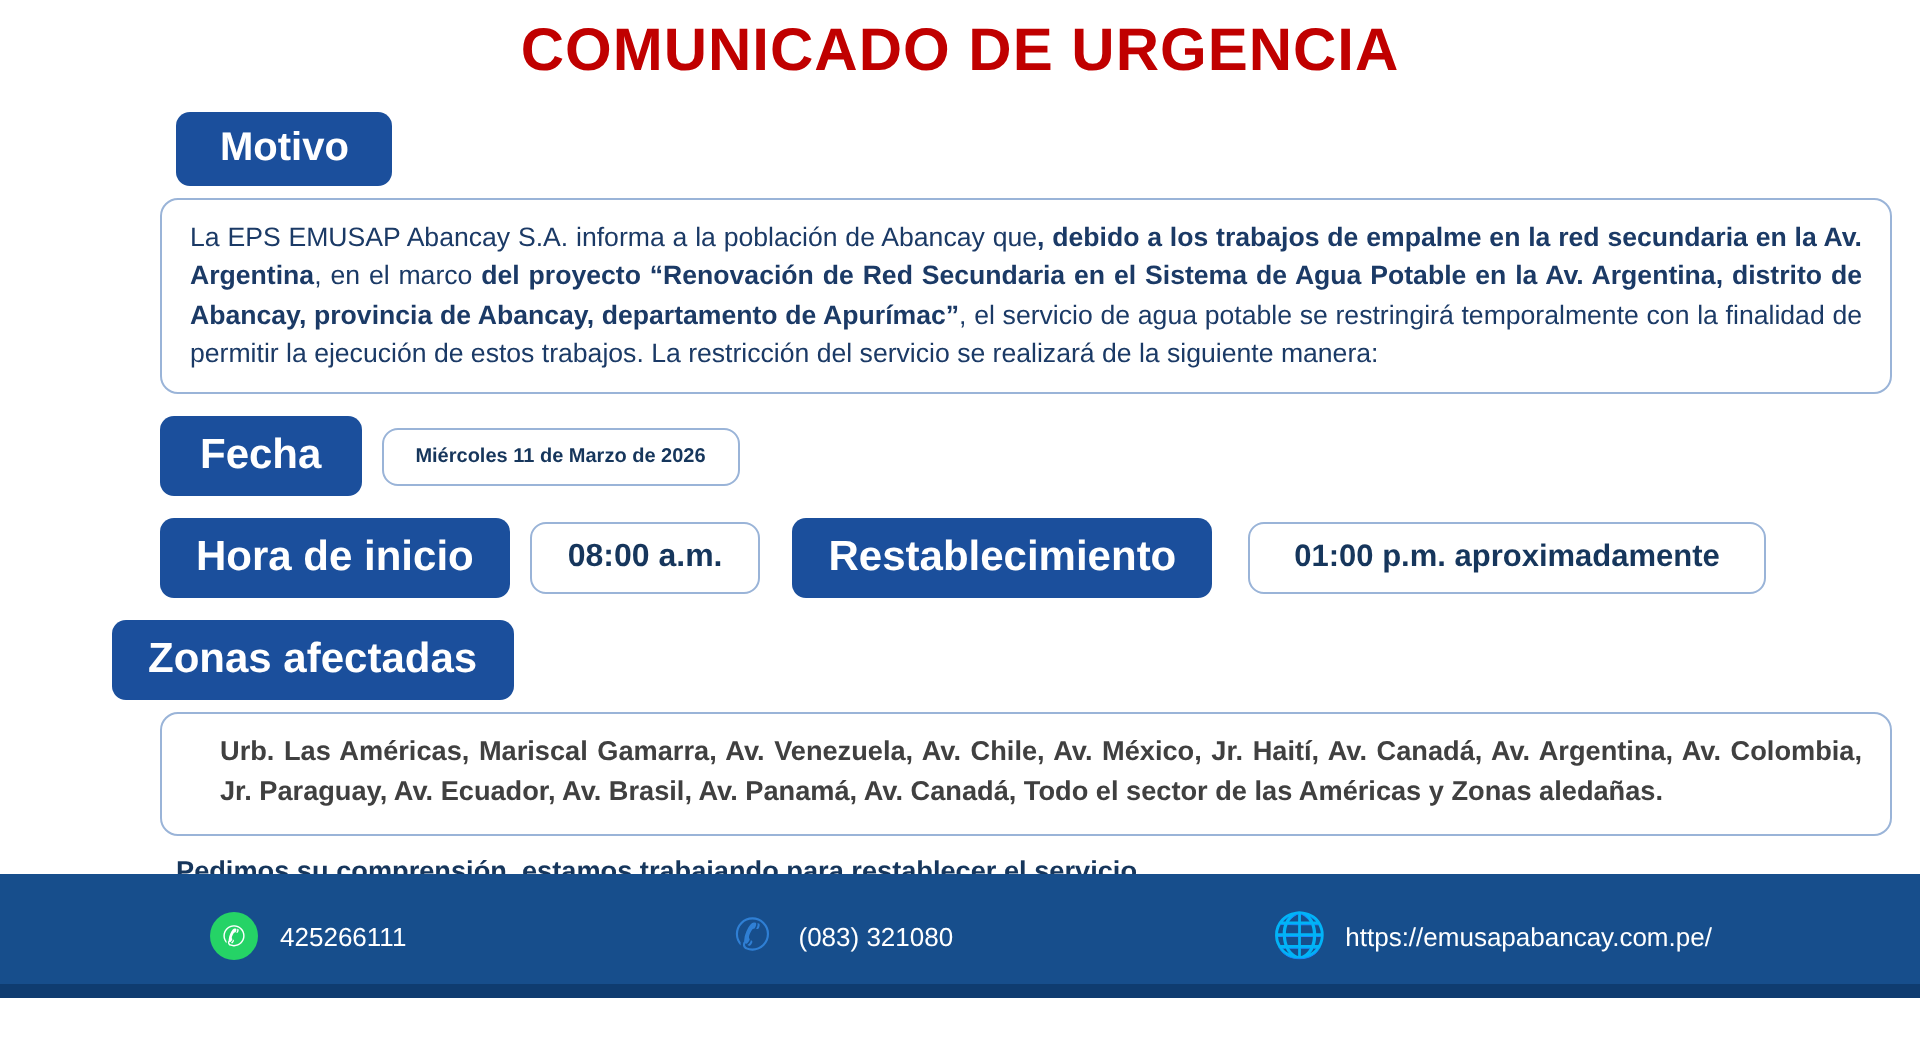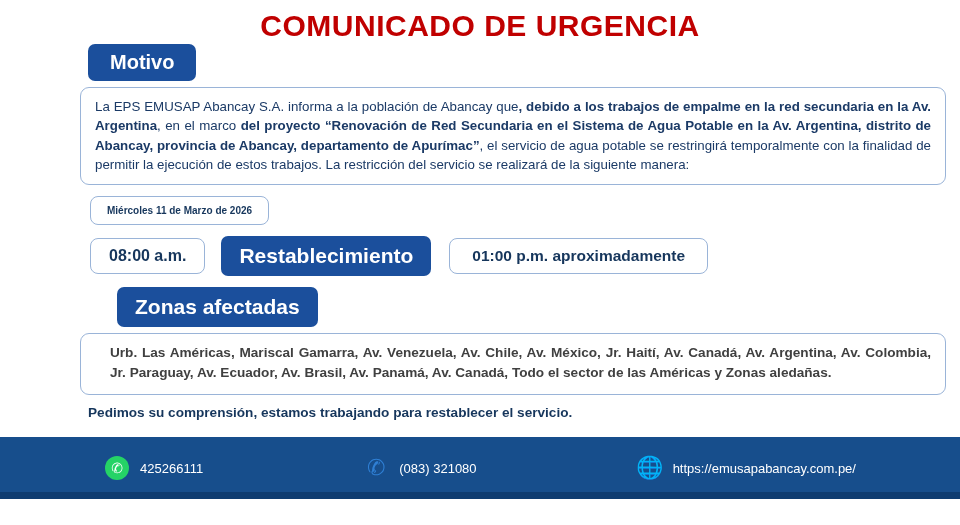--- a/index.html
+++ b/index.html
@@ -36,21 +36,21 @@
 
   .label-pill {
     display:inline-block;
     background:#1b4f9c;
     color:#ffffff;
     font-weight:bold;
     border-radius:7px;
     line-height:1;
   }
 
-  .motivo-row { margin-top:2px; padding-left:88px; }
+  .motivo-row { margin-top:14px; padding-left:88px; }
   .motivo-pill { font-size:20px; padding:8px 22px 9px 22px; }
 
   .box {
     border:1px solid #9ab4d8;
     border-radius:9px;
     background:#ffffff;
   }
 
   .motivo-box {
     margin:6px 14px 0 80px;
@@ -83,21 +83,21 @@
     color:#16365c; font-weight:bold; font-size:16px;
     padding:8px 18px; margin-left:10px; white-space:nowrap;
   }
   .rest-pill { font-size:21px; padding:9px 18px 10px 18px; margin-left:16px; }
   .rest-value {
     border:1px solid #9ab4d8; border-radius:8px; background:#fff;
     color:#16365c; font-weight:bold; font-size:15.5px;
     padding:8px 22px; margin-left:18px; white-space:nowrap;
   }
 
-  .zonas-row { margin-top:11px; padding-left:117px; }
+  .zonas-row { margin-top:11px; padding-left:56px; }
   .zonas-pill { font-size:21px; padding:9px 18px 10px 18px; }
 
   .zonas-box {
     margin:6px 14px 0 80px;
     padding:9px 14px 10px 29px;
     font-size:13.6px;
     font-weight:bold;
     color:#404040;
     line-height:1.5;
     text-align:justify;
@@ -140,24 +140,26 @@
 
   <div class="motivo-row">
     <span class="label-pill motivo-pill">Motivo</span>
   </div>
 
   <div class="box motivo-box">
     <span>La EPS EMUSAP Abancay S.A. informa a la población de Abancay que</span><span class="b">, debido a los trabajos de empalme en la red secundaria en la Av. Argentina</span><span>, en el marco </span><span class="b">del proyecto “Renovación de Red Secundaria en el Sistema de Agua Potable en la Av. Argentina, distrito de Abancay, provincia de Abancay, departamento de Apurímac”</span><span>, el servicio de agua potable se restringirá temporalmente con la finalidad de permitir la ejecución de estos trabajos. La restricción del servicio se realizará de la siguiente manera:</span>
   </div>
 
   <div class="row">
+    <span class="label-pill fecha-pill">Fecha</span>
     <span class="value-box">Miércoles 11 de Marzo  de 2026</span>
   </div>
 
   <div class="row">
+    <span class="label-pill hora-pill">Hora de inicio</span>
     <span class="hora-value">08:00  a.m.</span>
     <span class="label-pill rest-pill">Restablecimiento</span>
     <span class="rest-value">01:00 p.m. aproximadamente</span>
   </div>
 
   <div class="zonas-row">
     <span class="label-pill zonas-pill">Zonas afectadas</span>
   </div>
 
   <div class="box zonas-box">Urb. Las Américas, Mariscal Gamarra, Av. Venezuela, Av. Chile, Av. México, Jr. Haití, Av. Canadá, Av. Argentina, Av. Colombia, Jr. Paraguay, Av. Ecuador, Av. Brasil, Av. Panamá, Av. Canadá, Todo el sector de las Américas y Zonas aledañas.</div>

